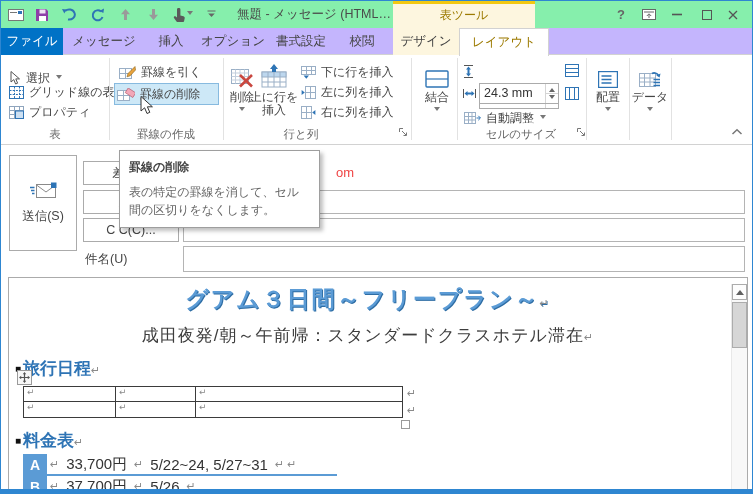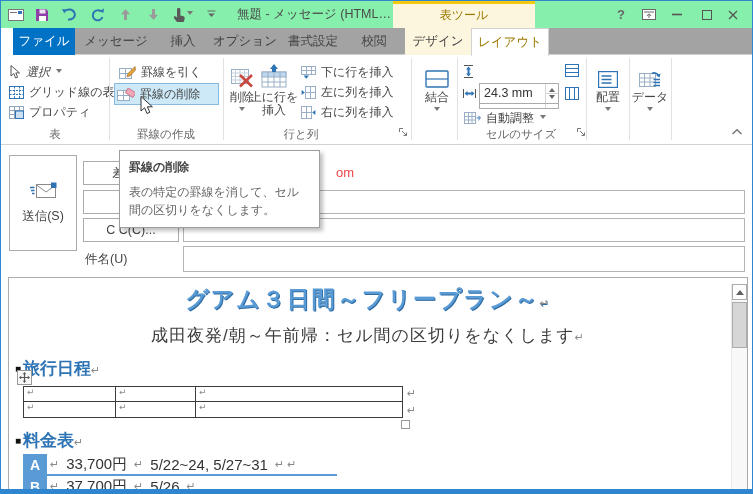--- a/index.html
+++ b/index.html
@@ -12,21 +12,21 @@
   }
   .abs{position:absolute;}
   
   .titlebar{position:absolute;left:0;top:0;right:0;height:27px;background:#86efac;}
   .qat-icon{position:absolute;top:0;height:27px;display:flex;align-items:center;justify-content:center;width:22px;}
   .win-title{position:absolute;left:236px;top:0;height:27px;line-height:27px;font-size:12.5px;color:#4a4a4a;white-space:nowrap;}
   .tool-header{position:absolute;left:392px;top:0;width:142px;height:27px;background:#FDF6DF;border-top:3px solid #F2C811;
     text-align:center;line-height:23px;font-size:12px;color:#9C7A00;}
   .win-ctrl{position:absolute;top:0;height:27px;display:flex;align-items:center;justify-content:center;font-size:13px;color:#555;}
   
-  .tabrow{position:absolute;left:12px;top:27px;right:0;height:27px;background:#a3a3a3;border-bottom:1px solid #D2D2D2;}
+  .tabrow{position:absolute;left:0;top:27px;right:0;height:27px;background:#c4b5fd;border-bottom:1px solid #D2D2D2;}
   .ctx-bg{position:absolute;left:392px;top:0;width:142px;height:27px;background:#FDF6DF;}
   .tab{position:absolute;top:0;height:27px;line-height:27px;text-align:center;font-size:12.5px;color:#444;white-space:nowrap;}
   .tab-file{background:#0072C6;color:#fff;}
   .tab-active{background:#fff;border:1px solid #D2D2D2;border-bottom:none;color:#9C7A00;height:28px;z-index:2;line-height:26px;}
   
   .ribbon{position:absolute;left:0;top:55px;right:0;height:89px;background:#fff;}
   .btn-small{position:absolute;display:flex;align-items:center;gap:5px;height:20px;padding:0 2px;font-size:12px;color:#444;white-space:nowrap;cursor:default;}
   .btn-large{position:absolute;display:flex;flex-direction:column;align-items:center;font-size:12px;color:#444;line-height:13px;text-align:center;cursor:default;}
   .btn-large .ic{height:28px;display:flex;align-items:flex-end;justify-content:center;margin-bottom:3px;}
   .caret{width:0;height:0;border:3.5px solid transparent;border-top:4px solid #777;margin-top:3px;}
@@ -165,26 +165,26 @@
 
   <div class="tabrow">
     <div class="ctx-bg"></div>
     <div class="tab tab-file" style="left:0;width:62px;">ファイル</div>
     <div class="tab" style="left:66px;width:74px;">メッセージ</div>
     <div class="tab" style="left:144px;width:52px;">挿入</div>
     <div class="tab" style="left:200px;width:64px;">オプション</div>
     <div class="tab" style="left:268px;width:64px;">書式設定</div>
     <div class="tab" style="left:336px;width:50px;">校閲</div>
     <div class="tab" style="left:394px;width:62px;">デザイン</div>
-    <div class="tab tab-active" style="left:458px;width:78px;">レイアウト</div>
+    <div class="tab tab-active" style="left:458px;width:90px;">レイアウト</div>
   </div>
 
   <div class="ribbon">
 
-    <div class="btn-small" style="left:6px;top:6px;font-style:italic;">
+    <div class="btn-small" style="left:6px;top:12px;">
       <span>
           <svg width="12" height="14">
             <path d="M2,0.5 L2,11 L4.8,8.6 L6.6,13 L8.6,12.2 L6.8,7.9 L10.5,7.9 Z" fill="#fff" stroke="#555"></path>
           </svg>
         </span>
       <span>選択</span>
       <span class="caret-inline"></span>
     </div>
     <div class="btn-small" style="left:6px;top:26px;">
       <span>
@@ -439,21 +439,21 @@
       <div class="tt-title">罫線の削除</div>
       <div class="tt-body">表の特定の罫線を消して、セル間の区切りをなくします。</div>
     </div>
   </div>
 
   <div class="docarea">
     <div class="doc-title">
       <span>グアム３日間～フリープラン～</span><span class="pilcrow">↵</span>
     </div>
     <div class="doc-subtitle">
-      <span>成田夜発/朝～午前帰：セル間の区切りをなくします</span><span class="pilcrow">↵</span>
+      <span>成田夜発/朝～午前帰：スタンダードクラスホテル滞在</span><span class="pilcrow">↵</span>
     </div>
     <div class="doc-heading" style="top:79px;">
       <span class="bullet">■</span><span>旅行日程</span><span class="pilcrow">↵</span>
     </div>
     <div class="move-handle">
       <svg width="11" height="11">
           <path d="M5.5,1 V10 M1,5.5 H10" stroke="#555" stroke-width="1.2"></path>
           <path d="M5.5,0 L3.8,2.2 H7.2 Z M5.5,11 L3.8,8.8 H7.2 Z M0,5.5 L2.2,3.8 V7.2 Z M11,5.5 L8.8,3.8 V7.2 Z" fill="#555"></path>
         </svg>
     </div>

